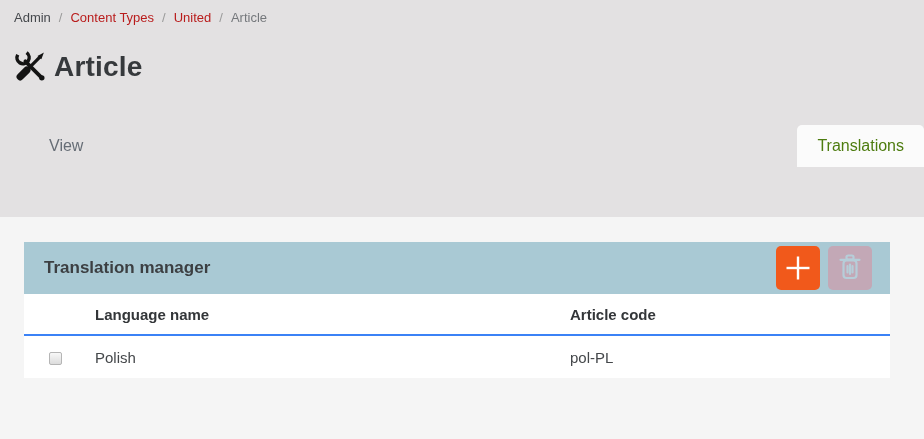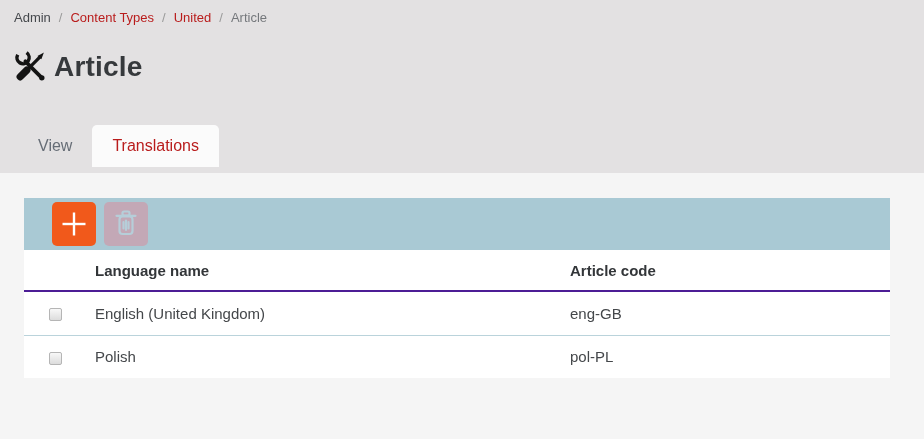--- a/index.html
+++ b/index.html
@@ -4,21 +4,21 @@
 <style>
   * { margin:0; padding:0; box-sizing:border-box; }
   html,body { width:924px; height:439px; }
   body {
     font-family:"Liberation Sans", sans-serif;
     background:#e3e1e2;
     overflow:hidden;
   }
 
   
-  .header-zone { background:#e3e1e2; height:173px; }
+  .header-zone { background:#e3e1e2; height:217px; }
 
   .breadcrumb {
     padding:10px 14px 0 14px;
     font-size:13px;
     color:#9a9a9a;
     display:flex; align-items:center;
   }
   .bc-item { color:#45484c; }
   .bc-link { color:#b91c1c; cursor:pointer; text-decoration:none; }
   .bc-current { color:#75787c; }
@@ -29,35 +29,36 @@
     margin:25px 0 0 14px;
   }
   .tools-icon { width:33px; height:33px; margin-right:7px; }
   .page-title {
     font-size:28px; font-weight:700; color:#36393c; letter-spacing:.2px;
   }
 
   .tabs {
     display:flex;
     margin-top:42px;
-    padding-left:18px;
+    padding-left:29px;
     height:42px;
+    justify-content:space-between;
   }
   .tab {
     padding:0 20px;
     line-height:42px;
     font-size:16px;
     color:#666d76;
     cursor:pointer;
     white-space:nowrap;
   }
   .tab.active {
     background:#fbfbfb;
     border-radius:5px 5px 0 0;
-    color:#b91c1c;
+    color:#4d7c0f;
   }
 
   
   .content-zone { background:#f5f5f5; height:266px; }
 
   .panel { width:866px; margin-left:24px; padding-top:25px; }
 
   .panel-header {
     height:52px;
     background:#a9c9d4;
@@ -79,21 +80,21 @@
     width:866px; border-collapse:collapse; background:#ffffff;
     table-layout:fixed;
   }
   col.c-check { width:71px; }
   col.c-name  { width:475px; }
   col.c-code  { width:320px; }
 
   .lang-table th {
     height:41px; text-align:left;
     font-size:15px; font-weight:700; color:#333639;
-    border-bottom:2px solid #4c1d95;
+    border-bottom:2px solid #3b82f6;
     padding:0;
   }
   .lang-table td {
     height:44px;
     font-size:15px; color:#44474a;
     border-bottom:1px solid #bad3db;
     padding:0;
   }
   .lang-table tr:last-child td { border-bottom:none; height:43px; }
   .cell-check { padding-left:25px !important; }
@@ -141,20 +142,21 @@
   <div class="tabs">
     <div class="tab">View</div>
     <div class="tab active">Translations</div>
   </div>
 </div>
 
 <div class="content-zone">
   <div class="panel">
 
     <div class="panel-header">
+      <div class="panel-title">Translation manager</div>
 
       <button class="icon-btn btn-add">
         <svg width="44" height="44" viewBox="0 0 44 44">
           <line x1="22" y1="10.5" x2="22" y2="33.5" stroke="#ffffff" stroke-width="2.4"></line>
           <line x1="10.5" y1="22" x2="33.5" y2="22" stroke="#ffffff" stroke-width="2.4"></line>
         </svg>
       </button>
 
       <button class="icon-btn btn-del" aria-disabled="true">
         <svg width="44" height="44" viewBox="0 0 44 44">
@@ -181,27 +183,20 @@
           <th class="cell-check"></th>
           <th>Language name</th>
           <th>Article code</th>
         </tr>
       </thead>
       <tbody>
         <tr>
           <td class="cell-check">
             <input type="checkbox" class="row-checkbox" style="">
           </td>
-          <td>English (United Kingdom)</td>
-          <td>eng-GB</td>
-        </tr>
-        <tr>
-          <td class="cell-check">
-            <input type="checkbox" class="row-checkbox" style="">
-          </td>
           <td>Polish</td>
           <td>pol-PL</td>
         </tr>
       </tbody>
     </table>
 
   </div>
 </div>
 
 </body></html>

